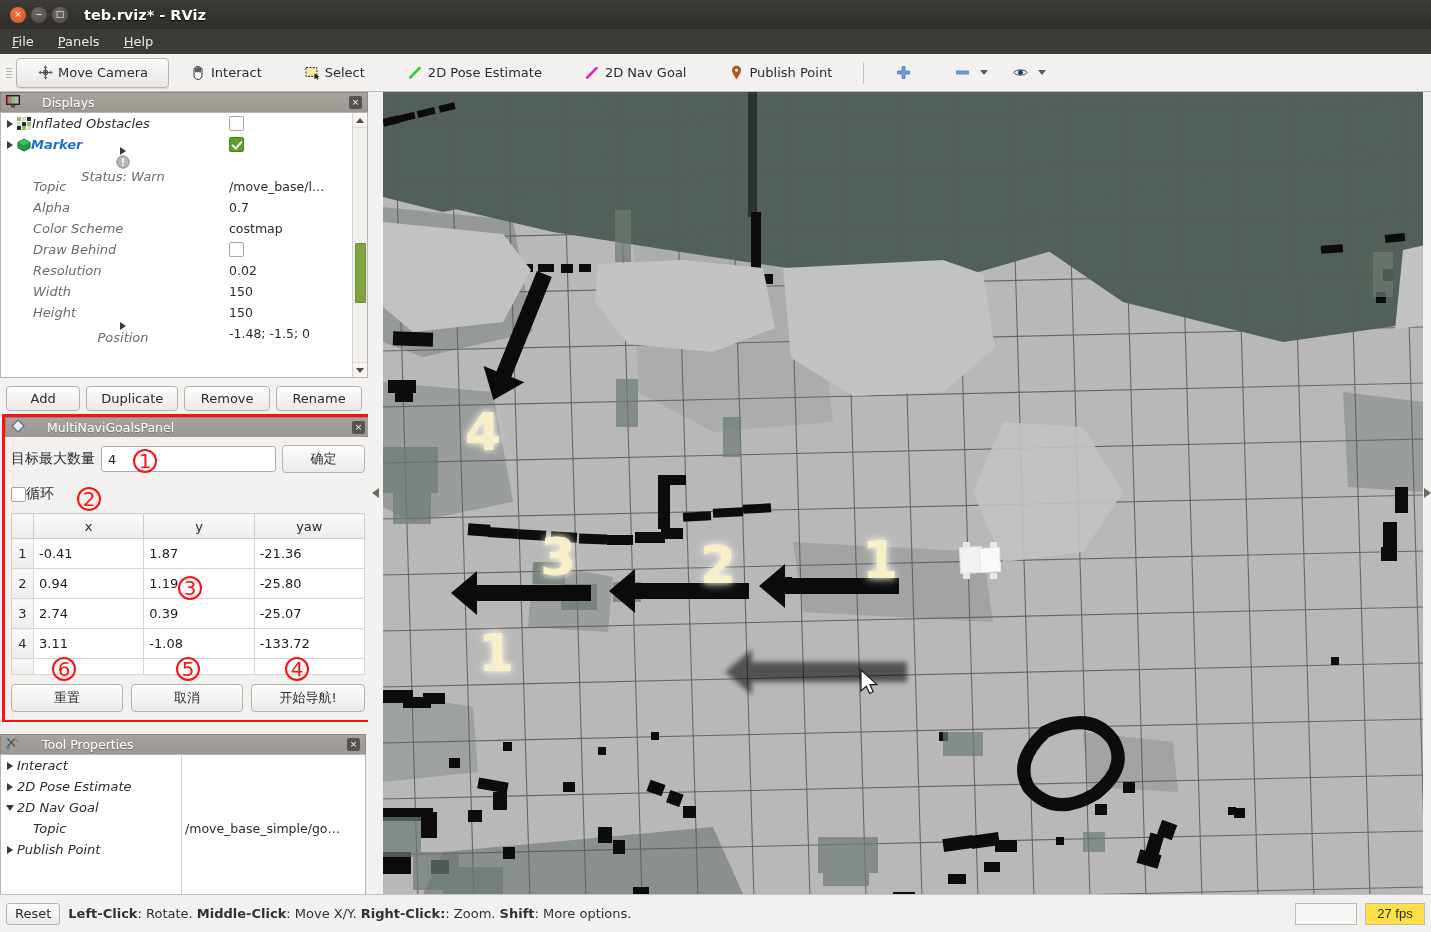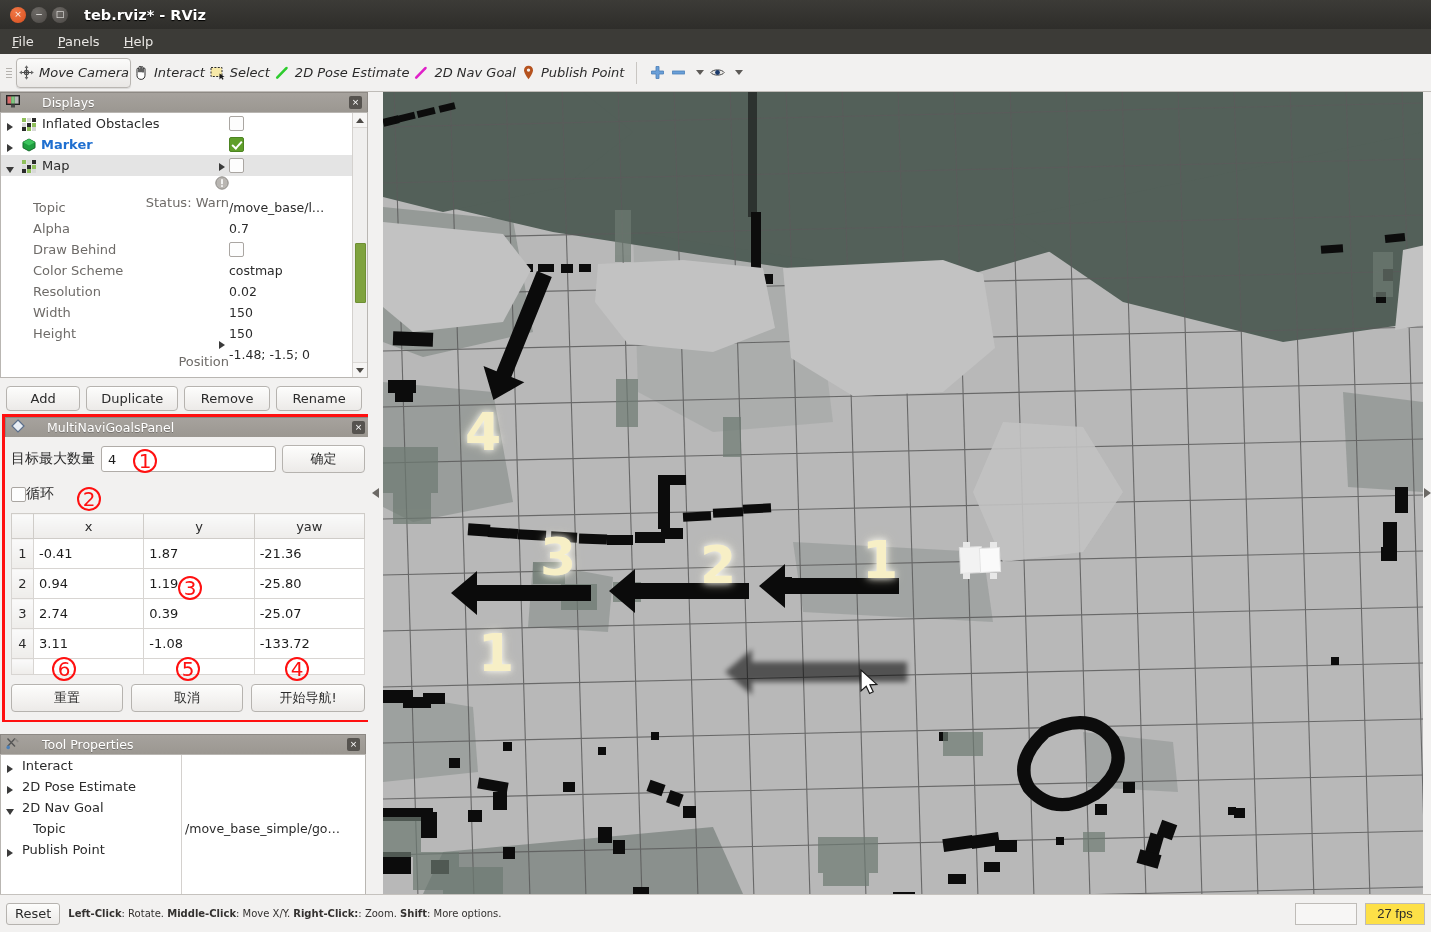--- a/index.html
+++ b/index.html
@@ -37,24 +37,23 @@
   
   .toolbar{
     position:absolute; left:0; top:54px; width:1431px; height:38px;
     background:#f2f1f0; border-bottom:1px solid #bfbcb8;
     display:flex; align-items:center; padding-left:4px;
   }
   .grip{ width:10px;height:24px; display:flex;flex-direction:column;
          justify-content:center;gap:2px;align-items:center; margin-right:2px;}
   .grip i{display:block;width:6px;height:1px;background:#b5b2ae;}
   .tbtn{
-    display:flex;align-items:center;gap:4px;height:30px;padding:0 1px;
+    display:flex;align-items:center;gap:4px;height:30px;padding:0 20px;
     border:1px solid transparent;border-radius:4px; font-size:13px;color:#2b2b2b;
     white-space:nowrap;
-    font-style:italic;
   }
   .tbtn.active{ background:linear-gradient(#fbfbfa,#e9e7e5);
     border:1px solid #b9b6b2; box-shadow:0 1px 1px rgba(0,0,0,.10); }
   .tsep{ width:1px;height:22px;background:#c9c6c2;margin:0 10px; }
   .tico{ width:17px;height:17px;display:inline-block;flex:none; }
   .drop-arrow{ width:0;height:0;border-left:4px solid transparent;
     border-right:4px solid transparent;border-top:5px solid #5d5a57;margin-left:5px;}
 
   
   .leftdock{ position:absolute; left:0; top:92px; width:380px; height:802px; background:#f2f1f0;}
@@ -71,21 +70,21 @@
 
   
   .tree{ border:1px solid #b9b6b2; background:#ffffff; position:relative; overflow:hidden;}
   .trow{ display:flex;align-items:center;height:21px; font-size:13px; }
   .trow.sel{ background:#e4e4e4; }
   .tw{ width:14px;height:100%;display:flex;align-items:center;justify-content:center;flex:none;}
   .arrow-r{width:0;height:0;border-top:4px solid transparent;border-bottom:4px solid transparent;border-left:6px solid #3a3a3a;}
   .arrow-d{width:0;height:0;border-left:4px solid transparent;border-right:4px solid transparent;border-top:6px solid #3a3a3a;}
   .tlabel{ flex:1; white-space:nowrap; overflow:hidden;}
   .tval{ width:120px; font-size:12.5px; color:#2b2b2b; white-space:nowrap;overflow:hidden;}
-  .tleft{ display:flex;align-items:flex-end;gap:5px;width:228px;padding-left:2px;}
+  .tleft{ display:flex;align-items:center;width:228px;padding-left:2px;font-style:italic;}
   .cbox{ width:15px;height:15px;border:1px solid #aaa6a2;border-radius:2px;background:#fdfdfd;}
   .cbox.on{ background:#5f9e2a;border-color:#4d8422;position:relative; }
   .cbox.on:after{content:"";position:absolute;left:4px;top:1px;width:4px;height:8px;
     border:solid #fff;border-width:0 2px 2px 0;transform:rotate(42deg);}
   .indent1{ padding-left:16px;flex-direction:column; }
   .indent2{ padding-left:32px; }
   .muted{ color:#6e6b68; }
   .bluebold{ color:#1f6fd0;font-weight:bold; }
 
   .ico-map{width:15px;height:13px;display:inline-block;flex:none;}
@@ -148,21 +147,21 @@
   .statusbar{
     position:absolute; left:0; bottom:0; width:1431px; height:38px;
     background:#f2f1f0; border-top:1px solid #c5c2be;
     display:flex; align-items:center; padding:0 6px; gap:8px;
   }
   .resetbtn{
     height:22px;padding:0 8px;border:1px solid #b6b3af;border-radius:3px;
     background:linear-gradient(#fdfdfc,#eceae8);font-size:13px;
     display:flex;align-items:center;
   }
-  .statustext{ flex:1; font-size:10px; color:#33312f; }
+  .statustext{ flex:1; font-size:13px; color:#33312f; }
   .statustext b{ font-weight:bold; }
   .fpsbox{
     height:22px;min-width:60px;padding:0 7px;border:1px solid #bfbcb8;background:#fde047;
     display:flex;align-items:center;justify-content:center;font-size:13px;
     font-family:Liberation Sans, sans-serif;
   }
   .emptybox{ height:22px;width:62px;border:1px solid #bfbcb8;background:#f7f6f5; }
 
   
   .view3d{
@@ -362,42 +361,20 @@
             <svg width="14" height="14" viewBox="0 0 14 14">
               <path d="M7 1 L13 4.2 L13 9.8 L7 13 L1 9.8 L1 4.2 Z" fill="#1f9e3f" stroke="#146b2a"></path>
               <path d="M7 1 L13 4.2 L7 7.4 L1 4.2 Z" fill="#3cc45d"></path>
             </svg>
           </span>
           <span class="tlabel bluebold">Marker</span>
         </div>
         <span class="cbox on"></span>
       </div>
 
-      <div class="trow sel">
-        <div class="tleft">
-          <span class="tw">
-              <i class="arrow-d"></i>
-            </span>
-          <span class="ico-map">
-            <svg width="15" height="13" viewBox="0 0 15 13">
-              <rect x="0" y="0" width="4" height="4" fill="#8fbf5a"></rect>
-                <rect x="5" y="0" width="4" height="4" fill="#d8d8d8"></rect>
-                <rect x="10" y="0" width="4" height="4" fill="#2b2b2b"></rect>
-              <rect x="0" y="5" width="4" height="4" fill="#d8d8d8"></rect>
-                <rect x="5" y="5" width="4" height="4" fill="#2b2b2b"></rect>
-                <rect x="10" y="5" width="4" height="4" fill="#8fbf5a"></rect>
-              <rect x="0" y="9" width="4" height="4" fill="#2b2b2b"></rect>
-                <rect x="5" y="9" width="4" height="4" fill="#8fbf5a"></rect>
-                <rect x="10" y="9" width="4" height="4" fill="#d8d8d8"></rect>
-            </svg>
-          </span>
-          <span class="tlabel">Map</span>
-        </div>
-        <span class="cbox"></span>
-      </div>
 
       <div class="trow">
         <div class="tleft indent1">
           <span class="tw">
               <i class="arrow-r"></i>
             </span>
           <span class="ico-mark">
             <svg width="14" height="14" viewBox="0 0 14 14">
               <circle cx="7" cy="7" r="6.2" fill="#b9b6b2" stroke="#8d8a86"></circle>
               <rect x="6.2" y="3.2" width="1.6" height="5" fill="#fff"></rect>
@@ -415,29 +392,29 @@
         <span class="tval">/move_base/l…</span>
       </div>
       <div class="trow">
         <div class="tleft indent2">
             <span class="tlabel muted">Alpha</span>
           </div>
         <span class="tval">0.7</span>
       </div>
       <div class="trow">
         <div class="tleft indent2">
+            <span class="tlabel muted">Color Scheme</span>
+          </div>
+        <span class="tval">costmap</span>
+      </div>
+      <div class="trow">
+        <div class="tleft indent2">
             <span class="tlabel muted">Draw Behind</span>
           </div>
         <span class="tval"><span class="cbox" style="display:inline-block;vertical-align:-3px;"></span></span>
-      </div>
-      <div class="trow">
-        <div class="tleft indent2">
-            <span class="tlabel muted">Color Scheme</span>
-          </div>
-        <span class="tval">costmap</span>
       </div>
       <div class="trow">
         <div class="tleft indent2">
             <span class="tlabel muted">Resolution</span>
           </div>
         <span class="tval">0.02</span>
       </div>
       <div class="trow">
         <div class="tleft indent2">
             <span class="tlabel muted">Width</span>

